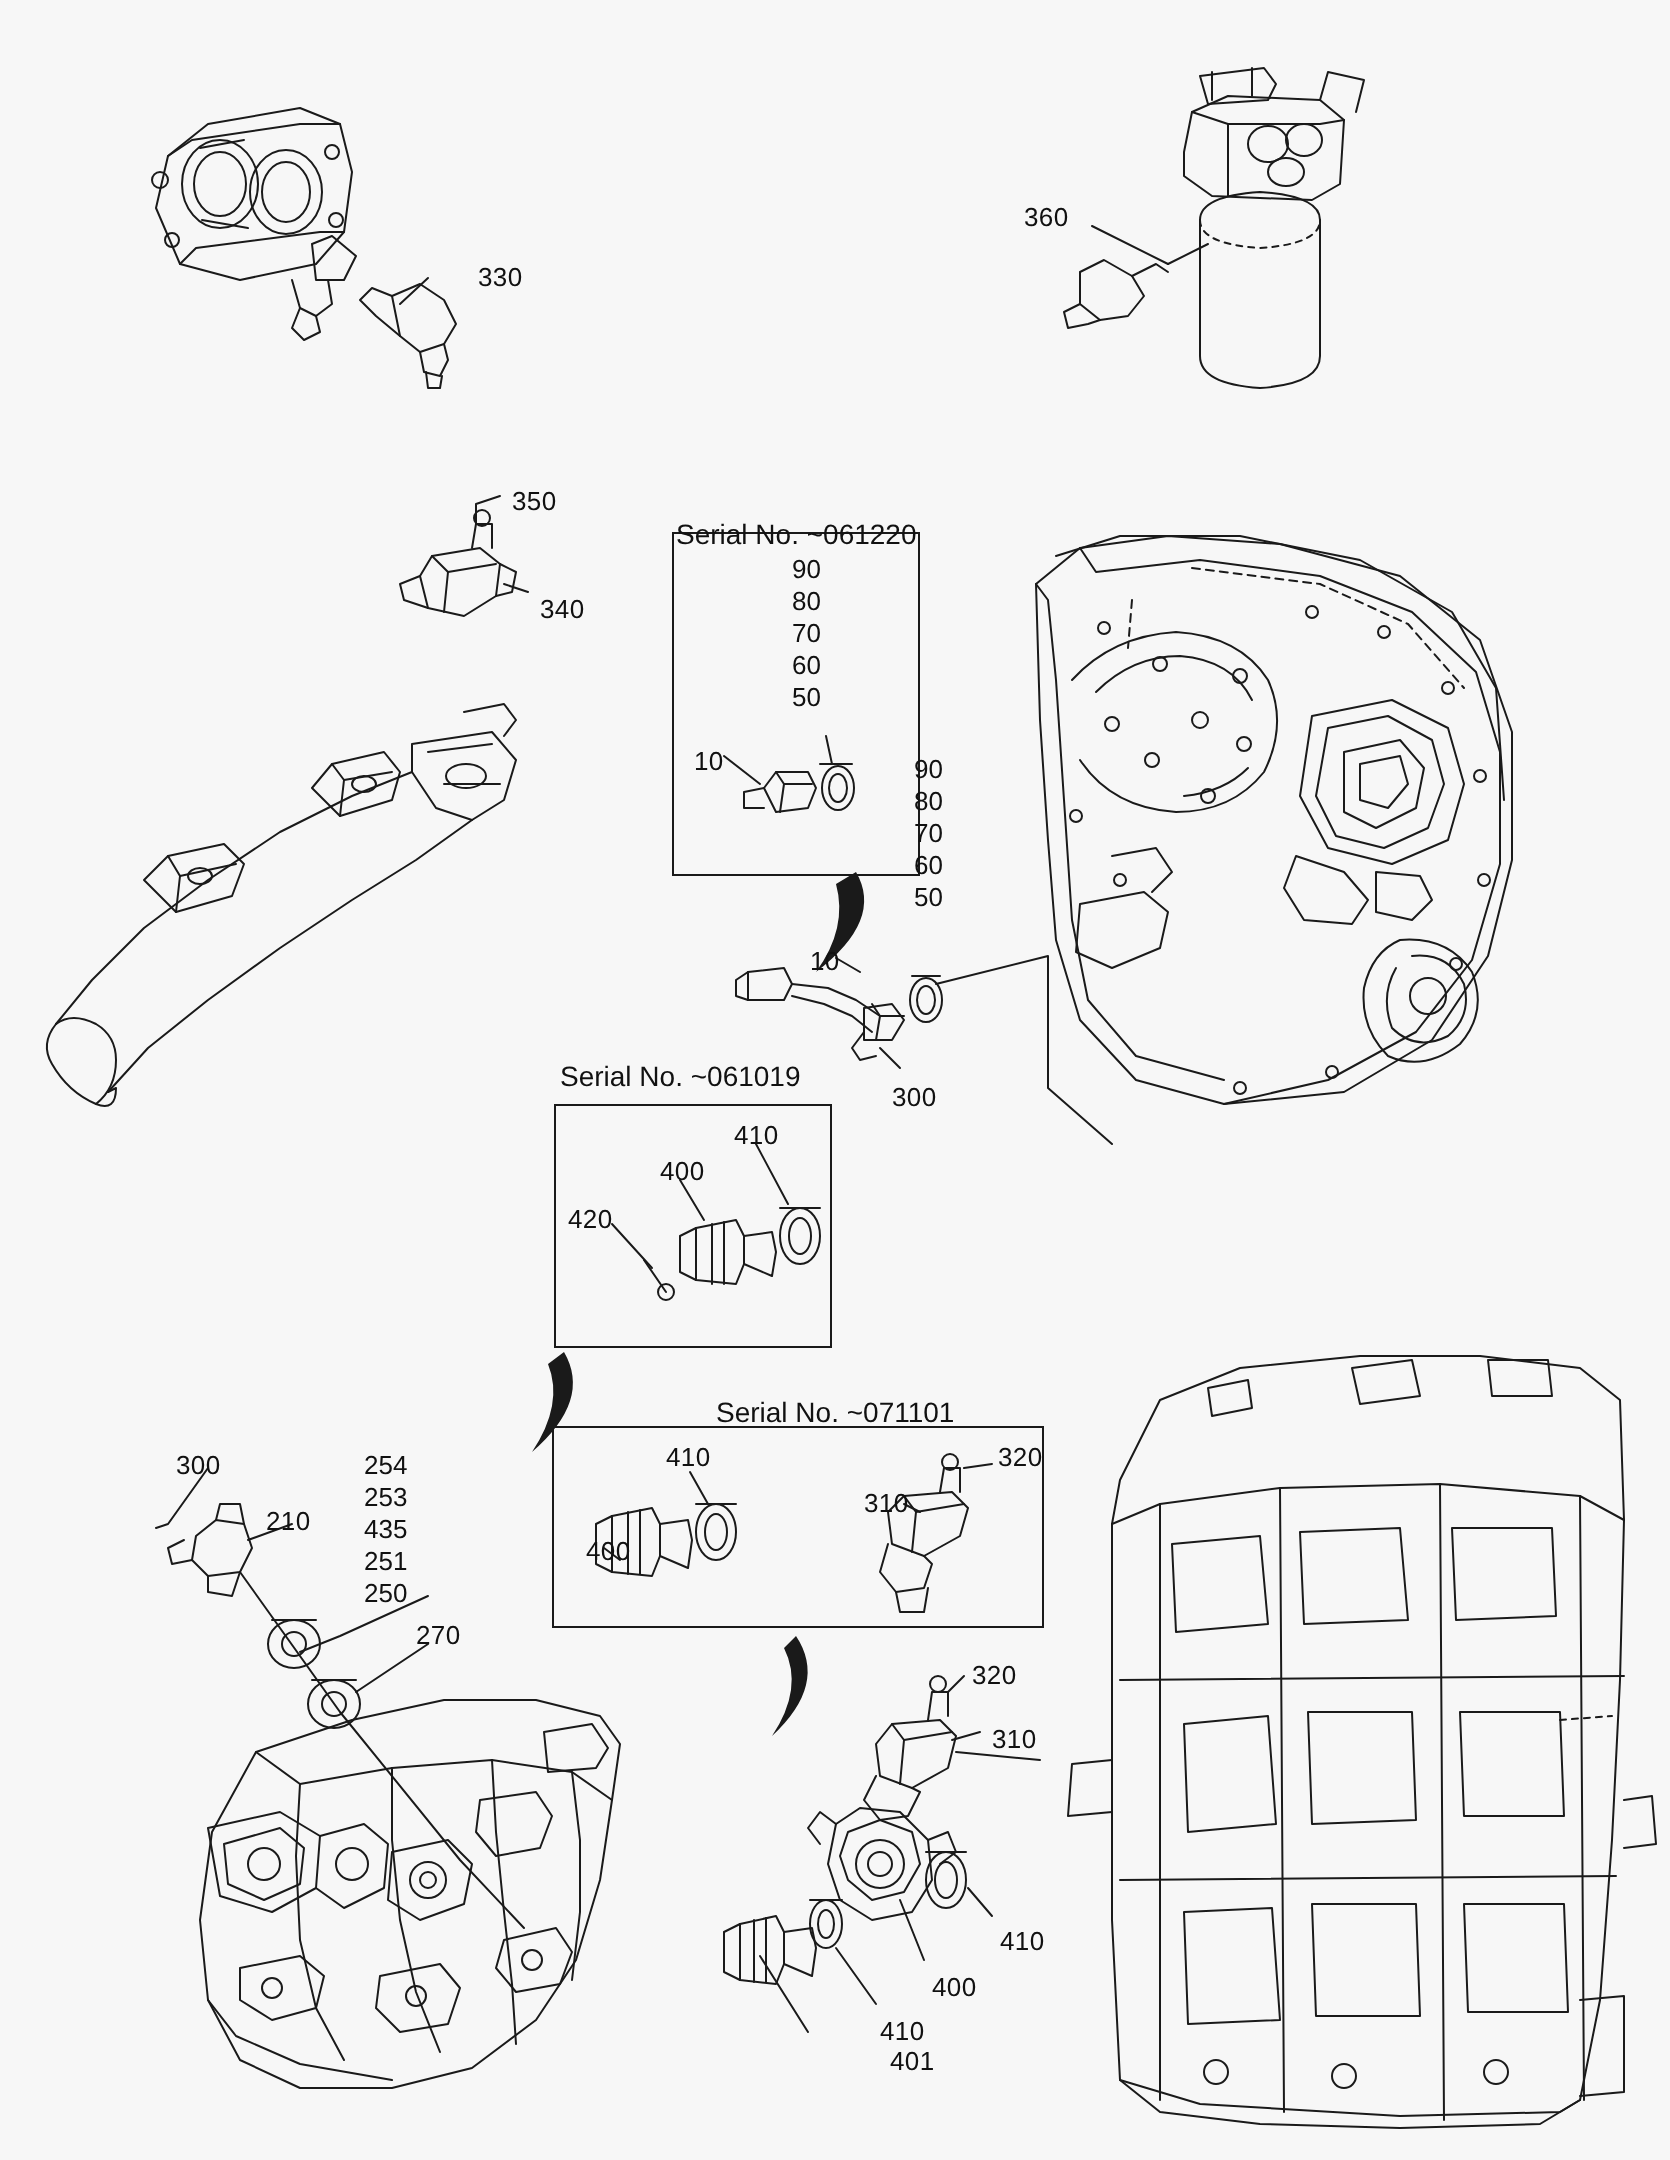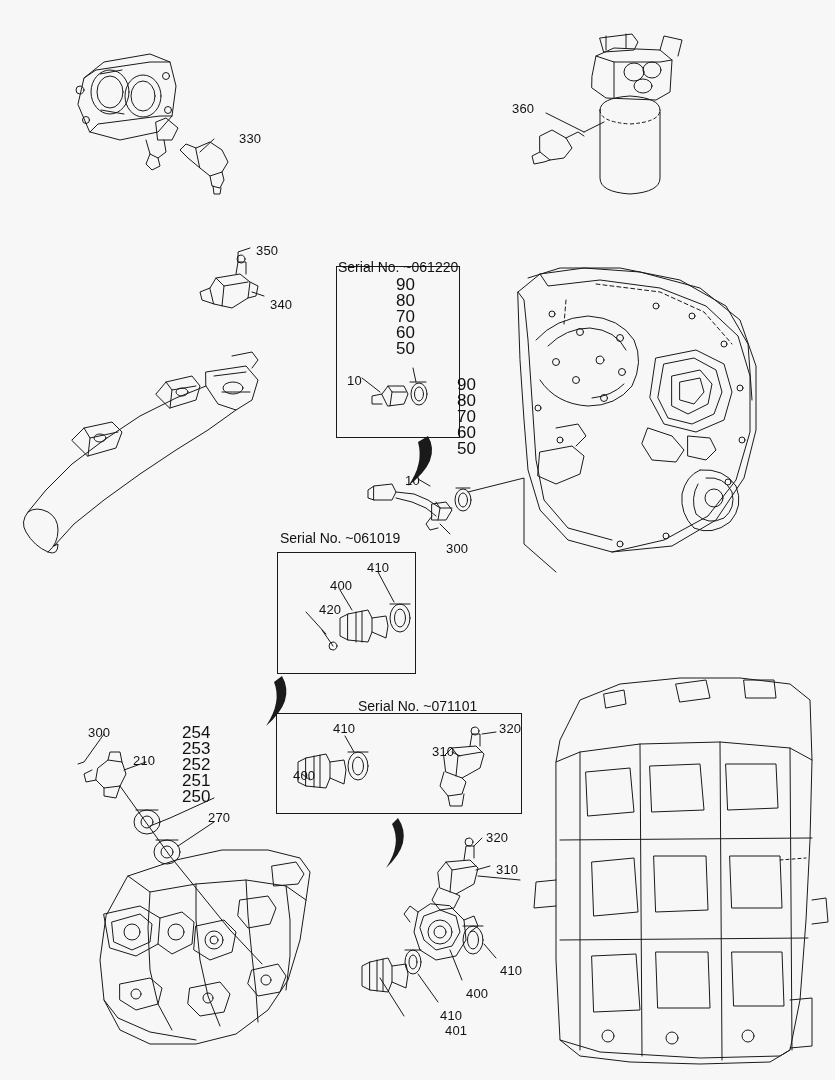--- a/index.html
+++ b/index.html
@@ -24,21 +24,21 @@
   .boxlbl{
     position:absolute;
     font-family:"Liberation Sans", sans-serif;
     font-size:14px;
     color:#111;
     white-space:nowrap;
   }
   .stack{
     position:absolute;
     font-family:"Liberation Sans", sans-serif;
-    font-size:17px;
+    font-size:13px;
     color:#111;
     line-height:16px;
     text-align:center;
   }
   .inset{
     position:absolute;
     border:1px solid #1a1a1a;
     background:rgba(255,255,255,0.0);
   }
 </style>
@@ -380,21 +380,21 @@
     <div>90</div>
     <div>80</div>
     <div>70</div>
     <div>60</div>
     <div>50</div>
   </div>
 
   <div class="stack" style="left:182px;top:725px;">
     <div>254</div>
     <div>253</div>
-    <div>252</div>
+    <div>435</div>
     <div>251</div>
     <div>250</div>
   </div>
 
   <div class="lbl" style="left:216px;top:131px;margin-left:23px;">330</div>
   <div class="lbl" style="left:512px;top:101px;">360</div>
   <div class="lbl" style="left:256px;top:243px;">350</div>
   <div class="lbl" style="left:270px;top:297px;">340</div>
   <div class="lbl" style="left:347px;top:373px;">10</div>
   <div class="lbl" style="left:405px;top:473px;">10</div>
@@ -402,21 +402,21 @@
   <div class="lbl" style="left:88px;top:725px;">300</div>
   <div class="lbl" style="left:133px;top:753px;">210</div>
   <div class="lbl" style="left:208px;top:810px;">270</div>
   <div class="lbl" style="left:486px;top:830px;">320</div>
   <div class="lbl" style="left:496px;top:862px;">310</div>
   <div class="lbl" style="left:500px;top:963px;">410</div>
   <div class="lbl" style="left:466px;top:986px;">400</div>
   <div class="lbl" style="left:440px;top:1008px;">410</div>
   <div class="lbl" style="left:401px;top:1023px;margin-left:44px;">401</div>
 
-  <div class="lbl" style="left:284px;top:602px;margin-left:35px;">420</div>
+  <div class="lbl" style="left:284px;top:602px;">420</div>
   <div class="lbl" style="left:330px;top:578px;">400</div>
   <div class="lbl" style="left:367px;top:560px;">410</div>
   <div class="lbl" style="left:293px;top:768px;">400</div>
   <div class="lbl" style="left:333px;top:721px;">410</div>
   <div class="lbl" style="left:432px;top:744px;">310</div>
   <div class="lbl" style="left:499px;top:721px;">320</div>
 
 </div>
 
 </body></html>

